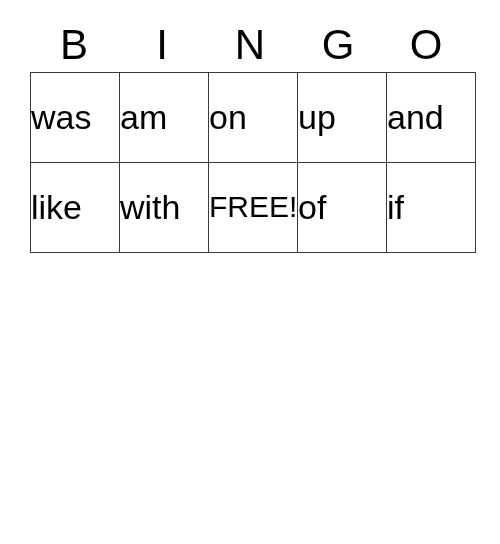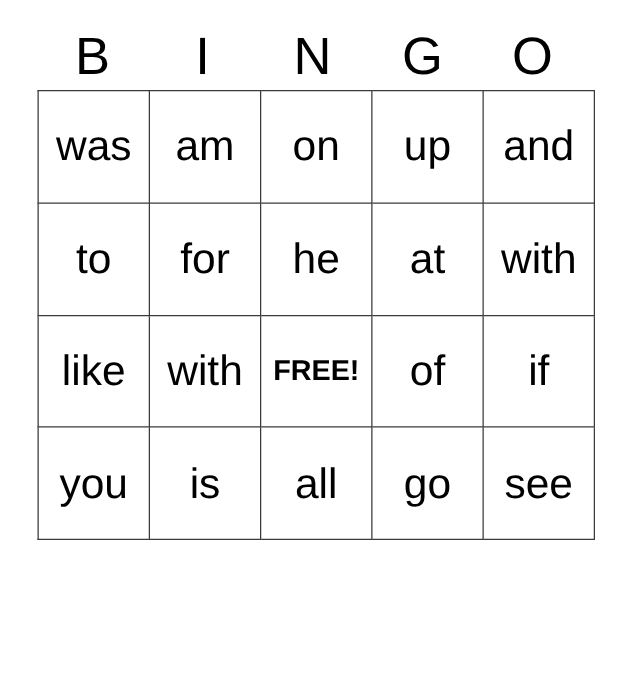--- a/index.html
+++ b/index.html
@@ -47,37 +47,35 @@
   
   #bingo-grid {
     width: 440px;
     border-collapse: collapse;
     table-layout: fixed;
   }
   #bingo-grid td {
     width: 88px;
     height: 88.8px;
     border: 1.4px solid #3a3a3a;
-    text-align: center;
     vertical-align: middle;
     padding: 0;
     overflow: hidden;
   }
   .cell-text {
     display: block;
     font-size: 34px;
     font-weight: 400;
     line-height: 1;
     white-space: nowrap;
     color: #000;
   }
   
   .cell-free .cell-text {
-    font-size: 23px;
-    font-weight: bold;
+    font-size: 30px;
   }
 </style>
 </head>
 <body>
 
 <div id="bingo-card">
 
   <div id="bingo-header">
     <div class="header-cell">
       <span>B</span>
@@ -110,65 +108,31 @@
           </td>
         <td>
             <span class="cell-text">up</span>
           </td>
         <td>
             <span class="cell-text">and</span>
           </td>
       </tr>
       <tr>
         <td>
-            <span class="cell-text">to</span>
-          </td>
-        <td>
-            <span class="cell-text">for</span>
-          </td>
-        <td>
-            <span class="cell-text">he</span>
-          </td>
-        <td>
-            <span class="cell-text">at</span>
-          </td>
-        <td>
-            <span class="cell-text">with</span>
-          </td>
-      </tr>
-      <tr>
-        <td>
             <span class="cell-text">like</span>
           </td>
         <td>
             <span class="cell-text">with</span>
           </td>
         <td class="cell-free">
             <span class="cell-text">FREE!</span>
           </td>
         <td>
             <span class="cell-text">of</span>
           </td>
         <td>
             <span class="cell-text">if</span>
           </td>
       </tr>
-      <tr>
-        <td>
-            <span class="cell-text">you</span>
-          </td>
-        <td>
-            <span class="cell-text">is</span>
-          </td>
-        <td>
-            <span class="cell-text">all</span>
-          </td>
-        <td>
-            <span class="cell-text">go</span>
-          </td>
-        <td>
-            <span class="cell-text">see</span>
-          </td>
-      </tr>
     </tbody>
   </table>
 
 </div>
 
 </body></html>

